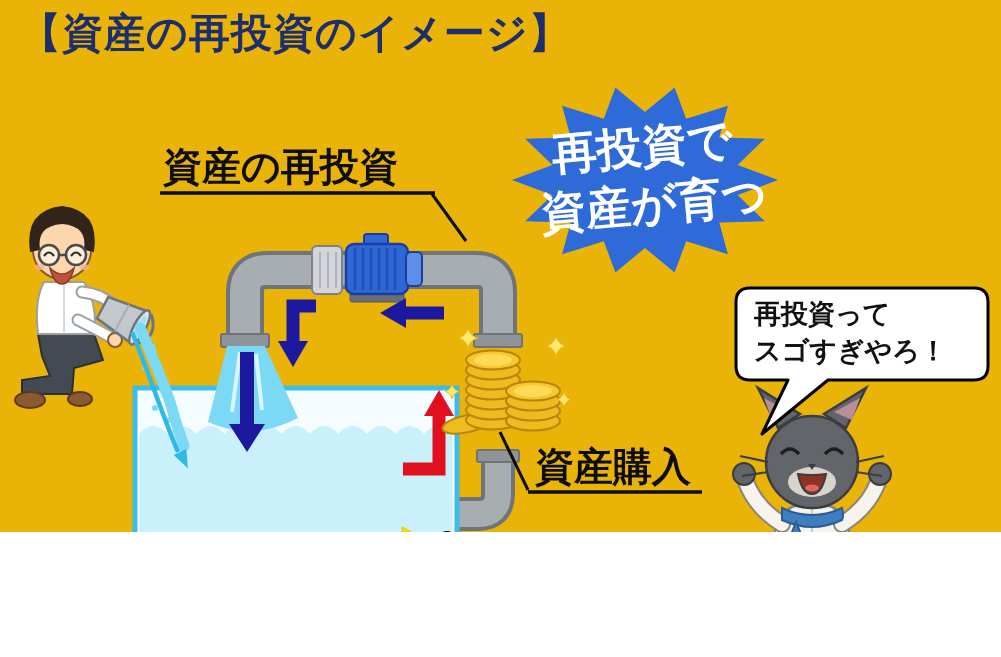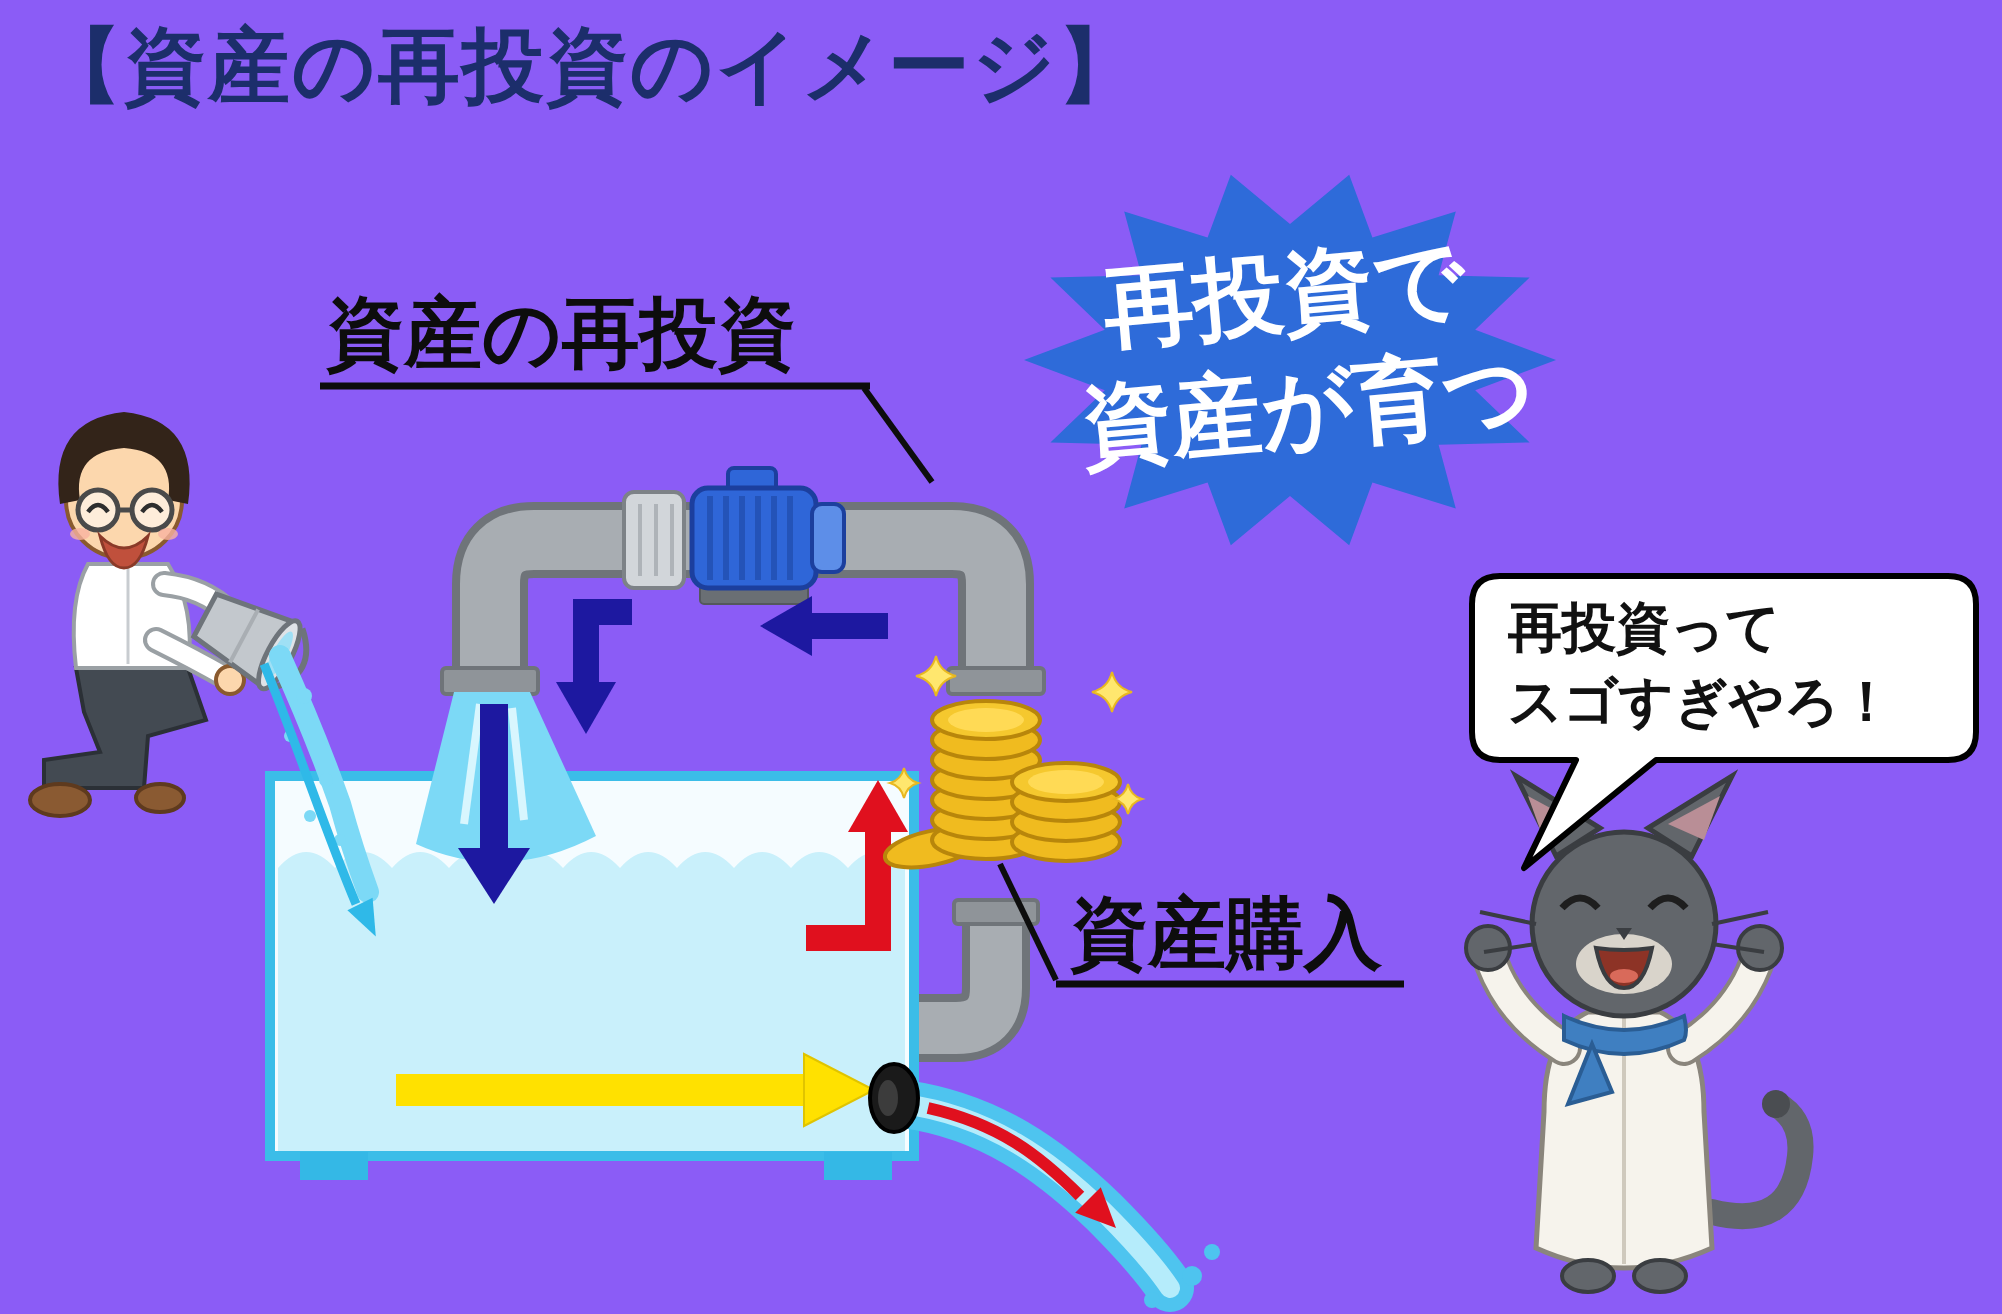--- a/index.html
+++ b/index.html
@@ -1,16 +1,16 @@
 <!DOCTYPE html>
 <html><head>
 <meta charset="utf-8">
 <style>
   html,body{margin:0;padding:0;background:#fff;}
-  #canvas{position:relative;width:1001px;height:657px;background:#8b5cf6;overflow:hidden;
+  #canvas{position:relative;width:1001px;height:532px;background:#eab308;overflow:hidden;
           font-family:"DejaVu Sans","Liberation Sans",sans-serif;}
   #main-title{position:absolute;left:20px;top:6px;font-size:41px;font-weight:900;
               color:#1c2e6b;letter-spacing:1px;white-space:nowrap;}
   svg{position:absolute;left:0;top:0;}
   text{font-family:"DejaVu Sans","Liberation Sans",sans-serif;}
   .lbl{font-size:39px;font-weight:900;fill:#0d0d0d;}
   .burst-text{font-size:45px;font-weight:900;fill:#ffffff;}
   .bubble-text{font-size:27px;font-weight:700;fill:#111111;}
 </style>
 </head>

